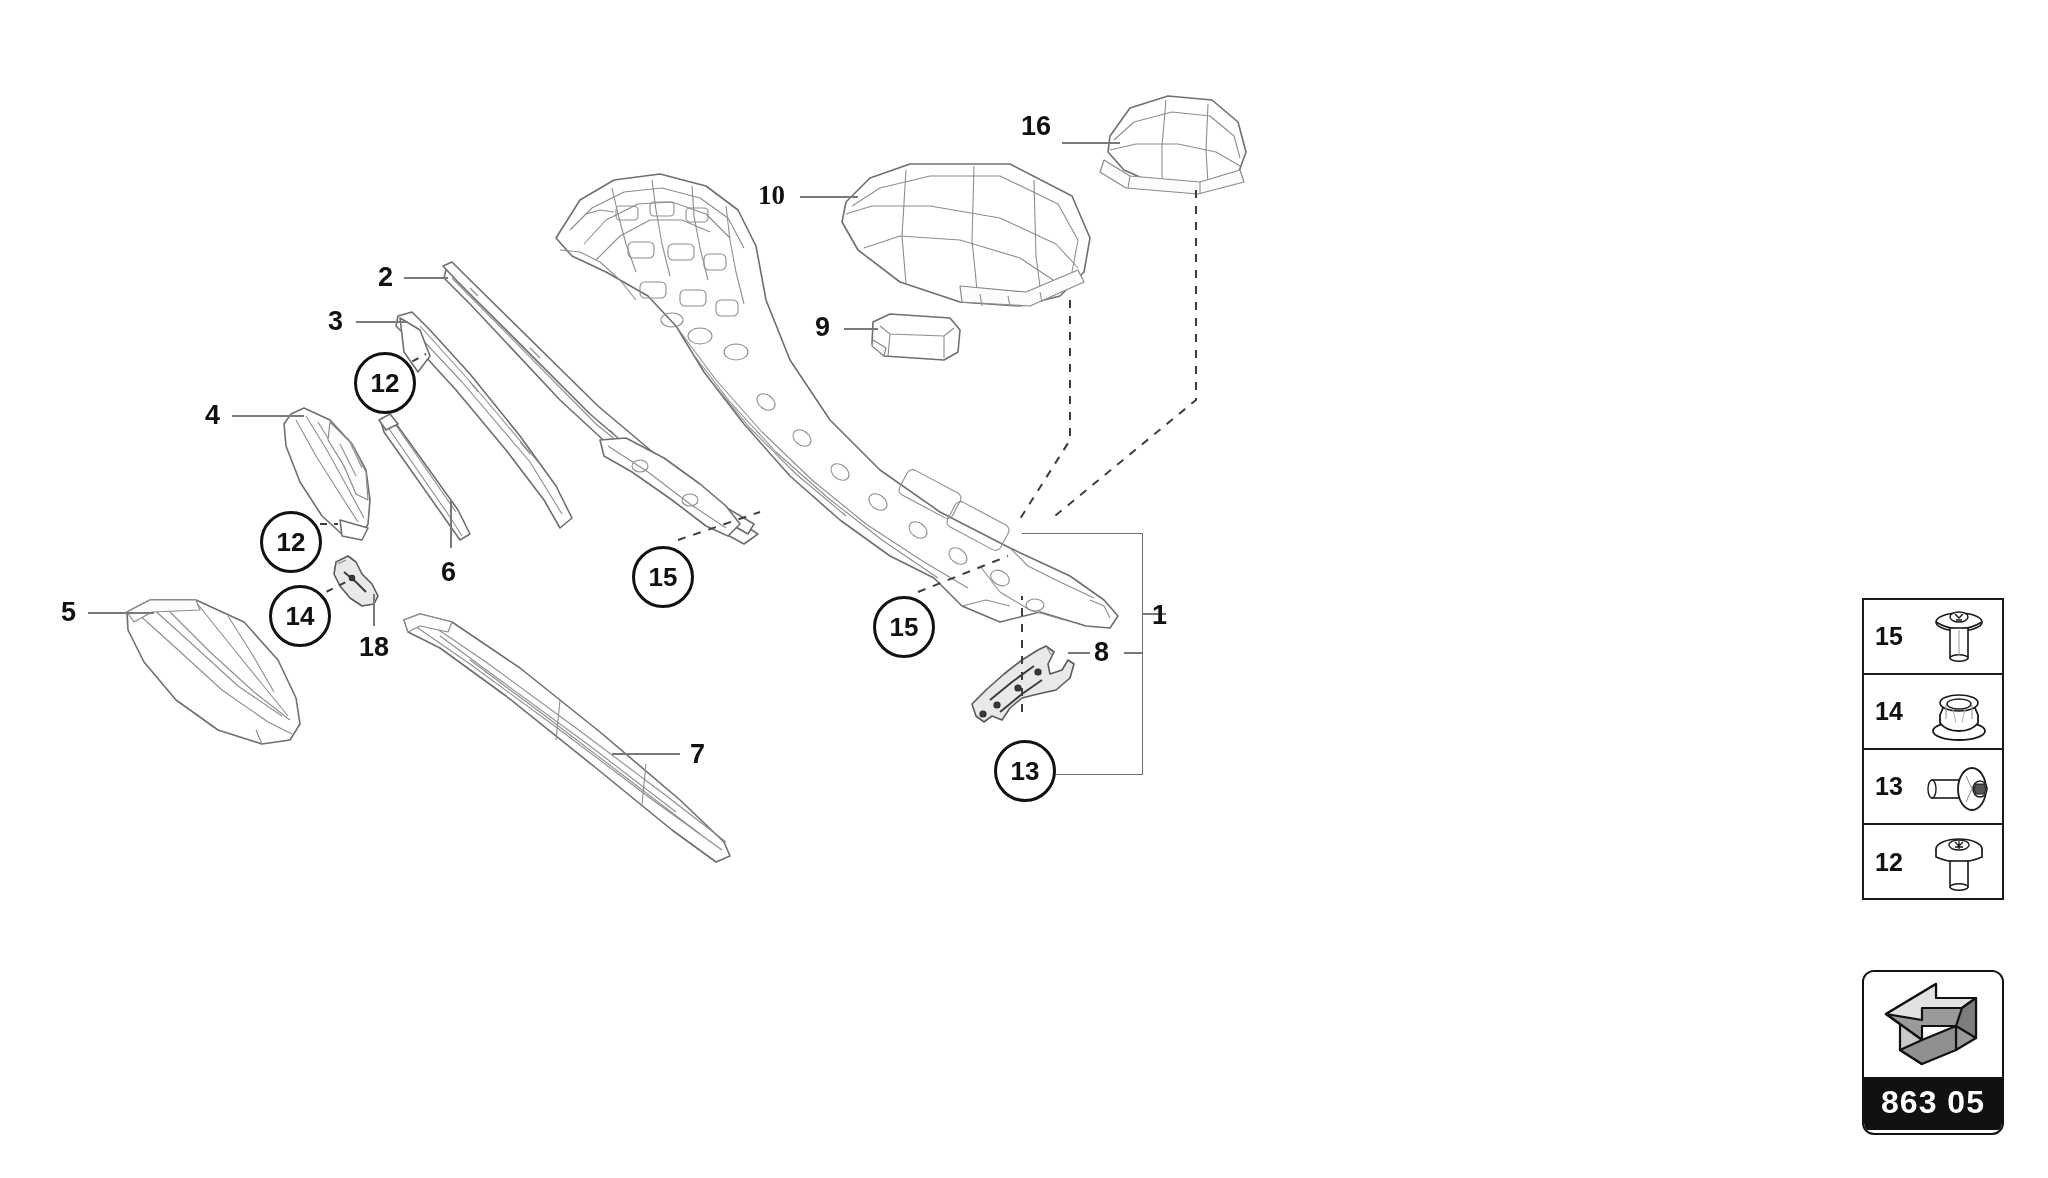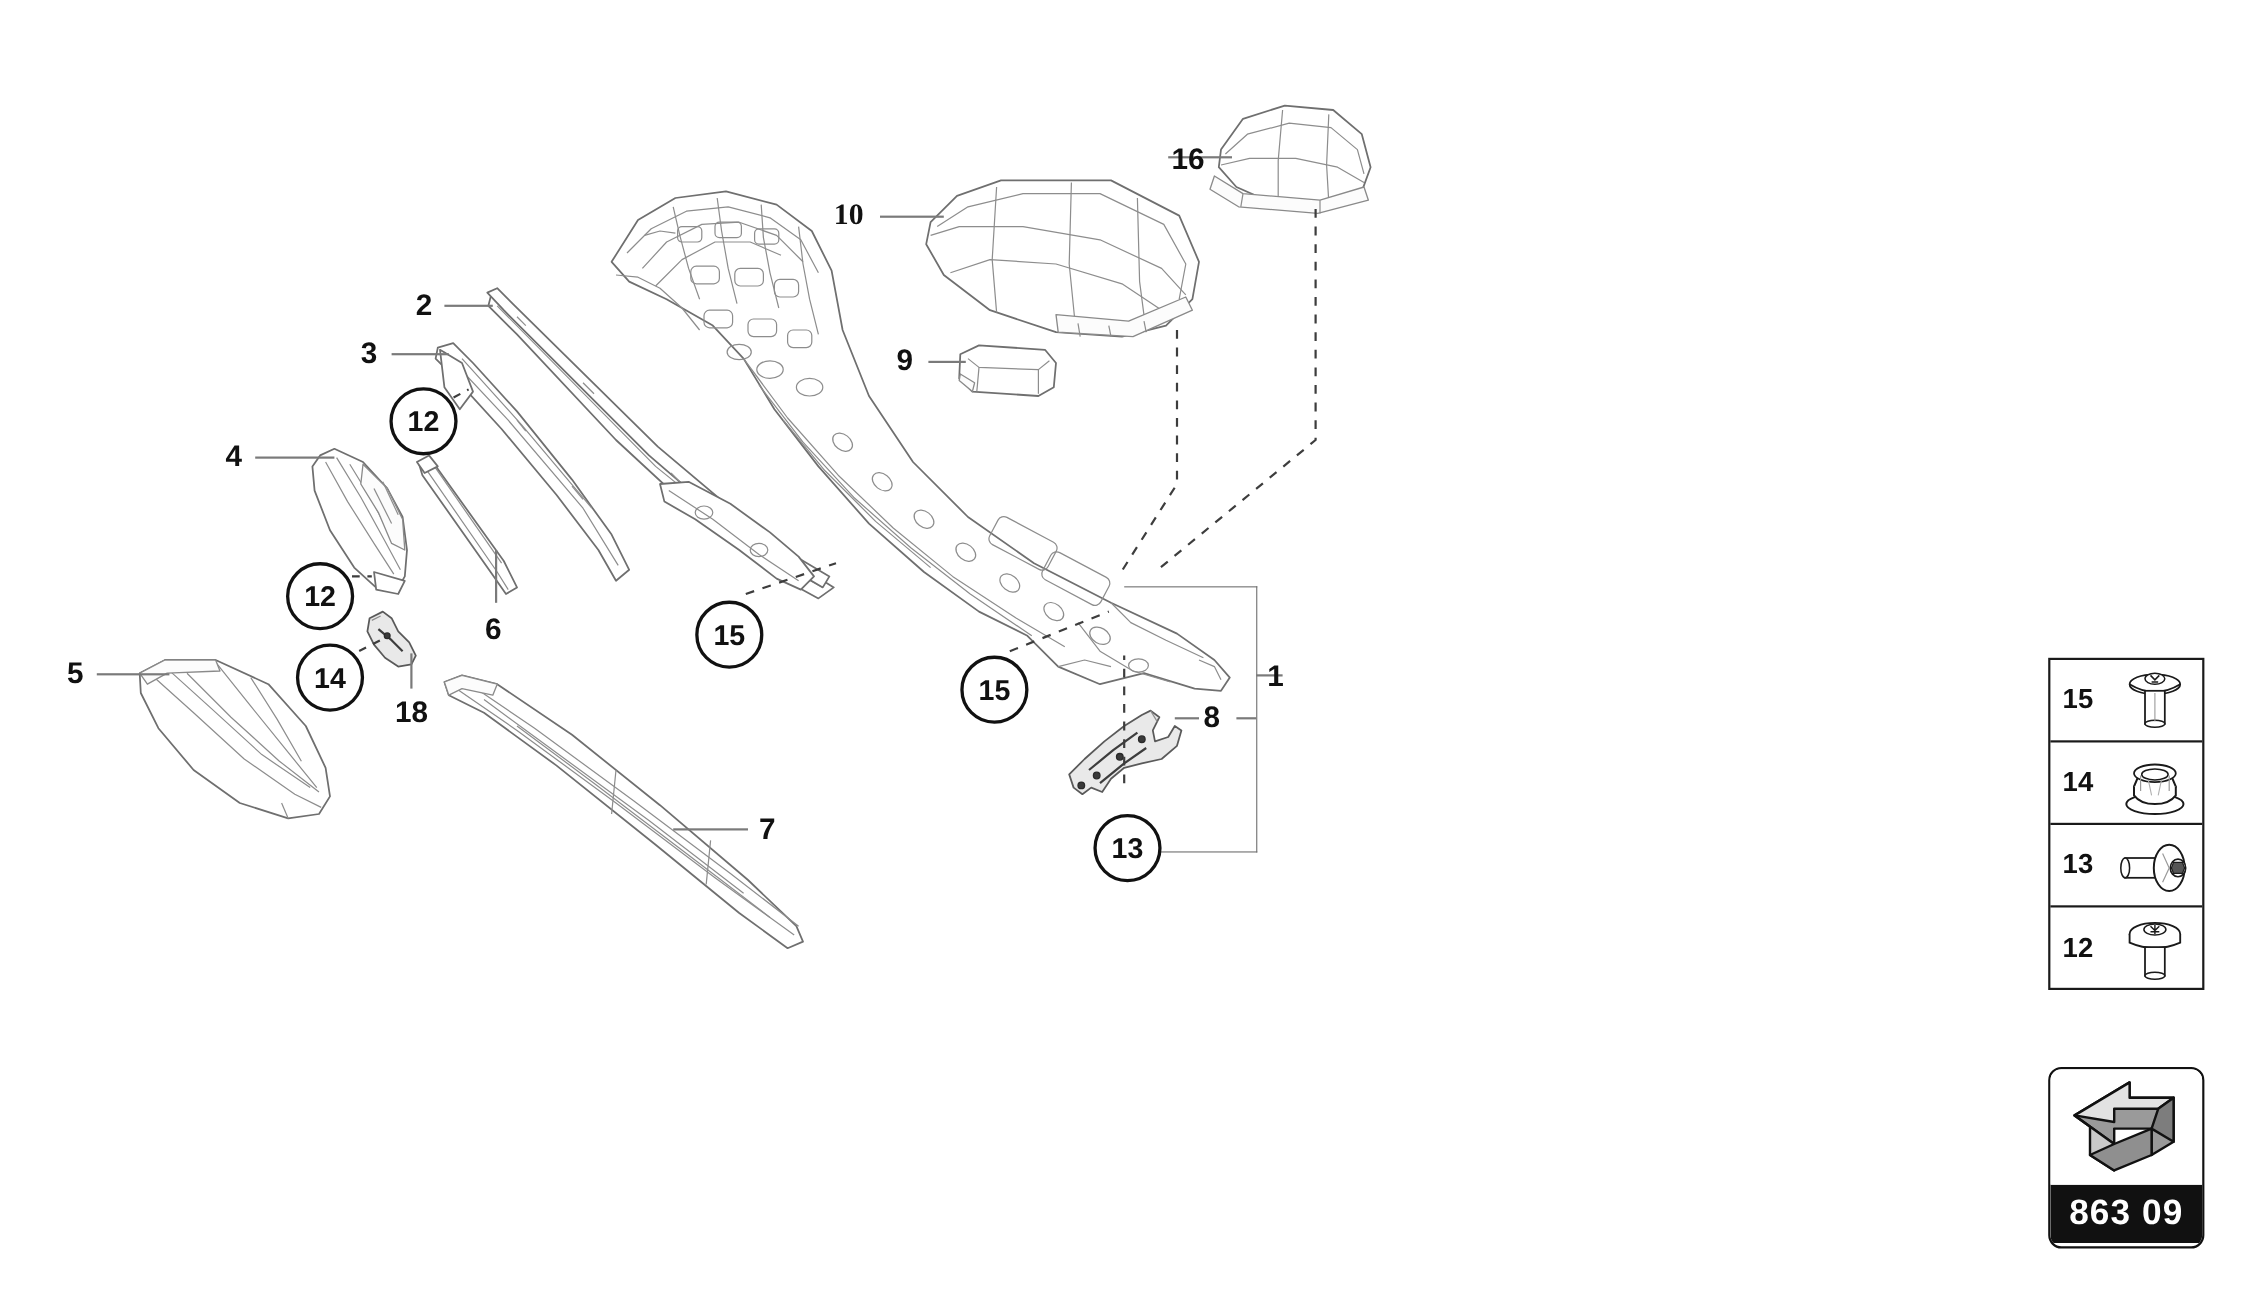--- a/index.html
+++ b/index.html
@@ -282,21 +282,21 @@
   <div class="callout" style="left:378px;top:264px;">2</div>
   <div class="callout" style="left:328px;top:308px;">3</div>
   <div class="callout" style="left:205px;top:402px;">4</div>
   <div class="callout" style="left:61px;top:599px;">5</div>
   <div class="callout" style="left:441px;top:559px;">6</div>
   <div class="callout" style="left:690px;top:741px;">7</div>
   <div class="callout" style="left:1094px;top:639px;">8</div>
   <div class="callout" style="left:815px;top:314px;">9</div>
   <div class="callout" style="left:758px;top:182px;font-family:Liberation Serif, serif;">10</div>
   <div class="callout" style="left:359px;top:634px;">18</div>
-  <div class="callout" style="left:1021px;top:132px;margin-left:44px;">16</div>
+  <div class="callout" style="left:1021px;top:113px;">16</div>
 
   <div class="circall" style="left:354px;top:352px;">12</div>
   <div class="circall" style="left:260px;top:511px;">12</div>
   <div class="circall" style="left:269px;top:585px;">14</div>
   <div class="circall" style="left:632px;top:546px;">15</div>
   <div class="circall" style="left:873px;top:596px;">15</div>
   <div class="circall" style="left:994px;top:740px;">13</div>
 
   <div id="legend" style="left:1862px;top:598px;width:142px;height:302px;">
 
@@ -362,16 +362,16 @@
   <div id="codebadge" style="left:1862px;top:970px;width:142px;height:165px;">
     <div id="codearrow">
       <svg width="142" height="105" viewBox="0 0 142 105">
         <path d="M22 42 L72 12 L72 26 L112 26 L112 66 L92 78 L92 54 L58 54 L58 68 Z" fill="#9a9a9a" stroke="#111" stroke-width="2.2" stroke-linejoin="round"></path>
         <path d="M22 42 L72 12 L72 26 L112 26 L98 36 L58 36 L58 48 Z" fill="#e2e2e2" stroke="#111" stroke-width="2.2" stroke-linejoin="round"></path>
         <path d="M22 42 L36 52 L36 78 L58 92 L58 68 Z" fill="#c9c9c9" stroke="#111" stroke-width="2.2" stroke-linejoin="round"></path>
         <path d="M36 78 L58 92 L92 78 L92 54 L58 68 Z" fill="#8f8f8f" stroke="#111" stroke-width="2.2" stroke-linejoin="round"></path>
         <path d="M92 54 L112 66 L112 26 L98 36 Z" fill="#7d7d7d" stroke="#111" stroke-width="2.2" stroke-linejoin="round"></path>
       </svg>
     </div>
-    <div id="codetext">863 09</div>
+    <div id="codetext">863 05</div>
   </div>
 
 </div>
 
 </body></html>

